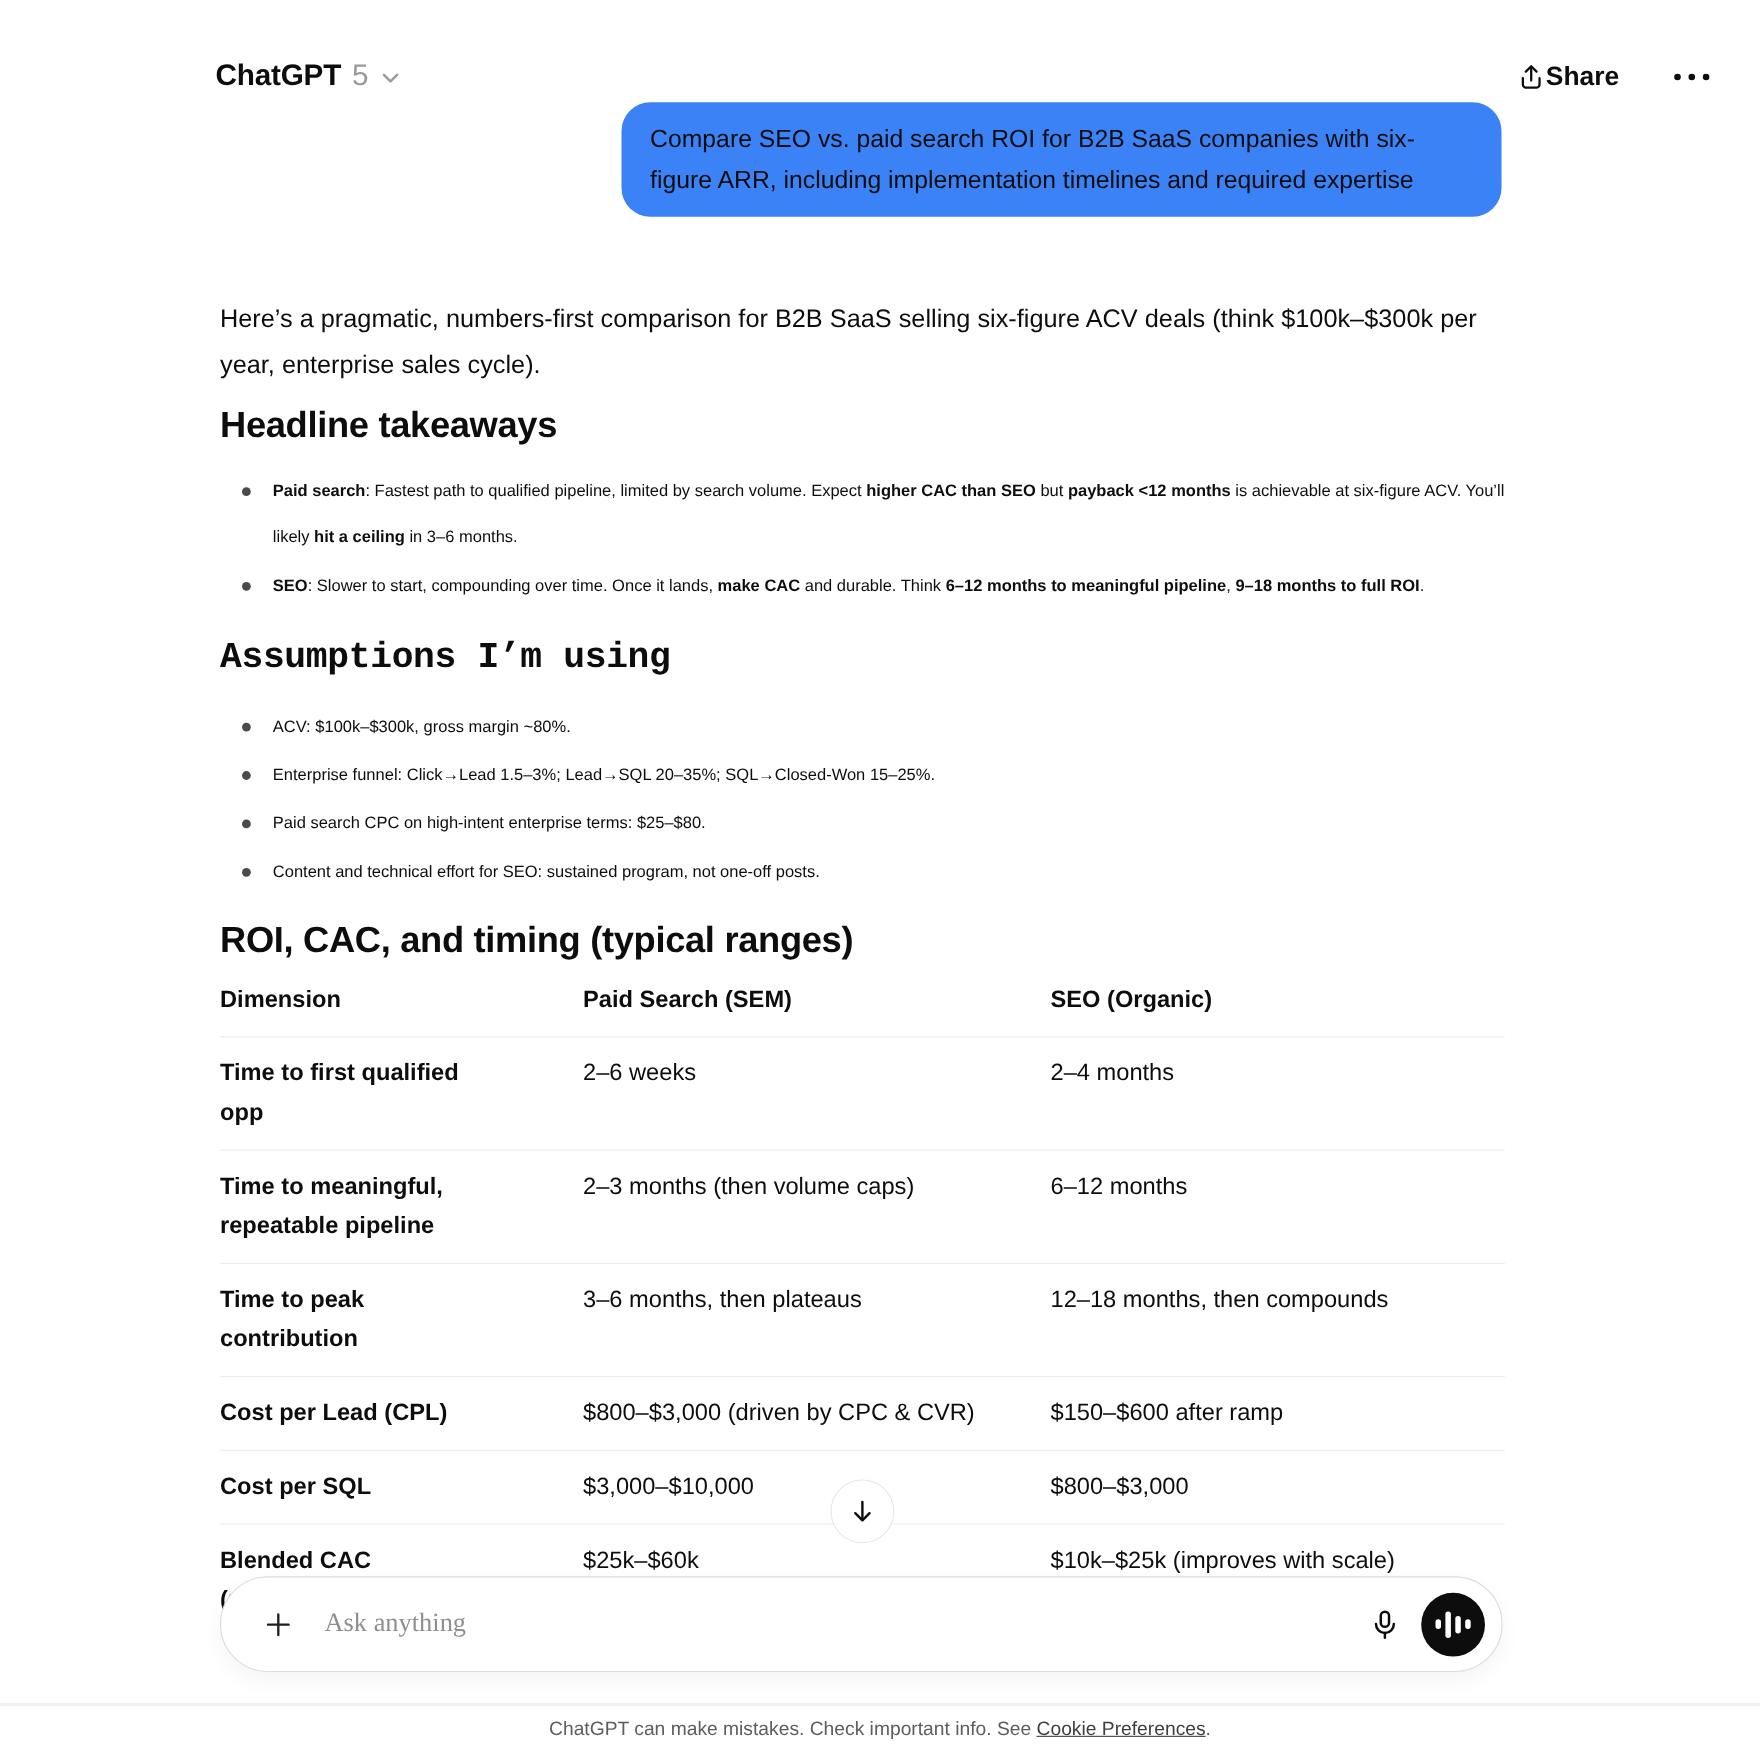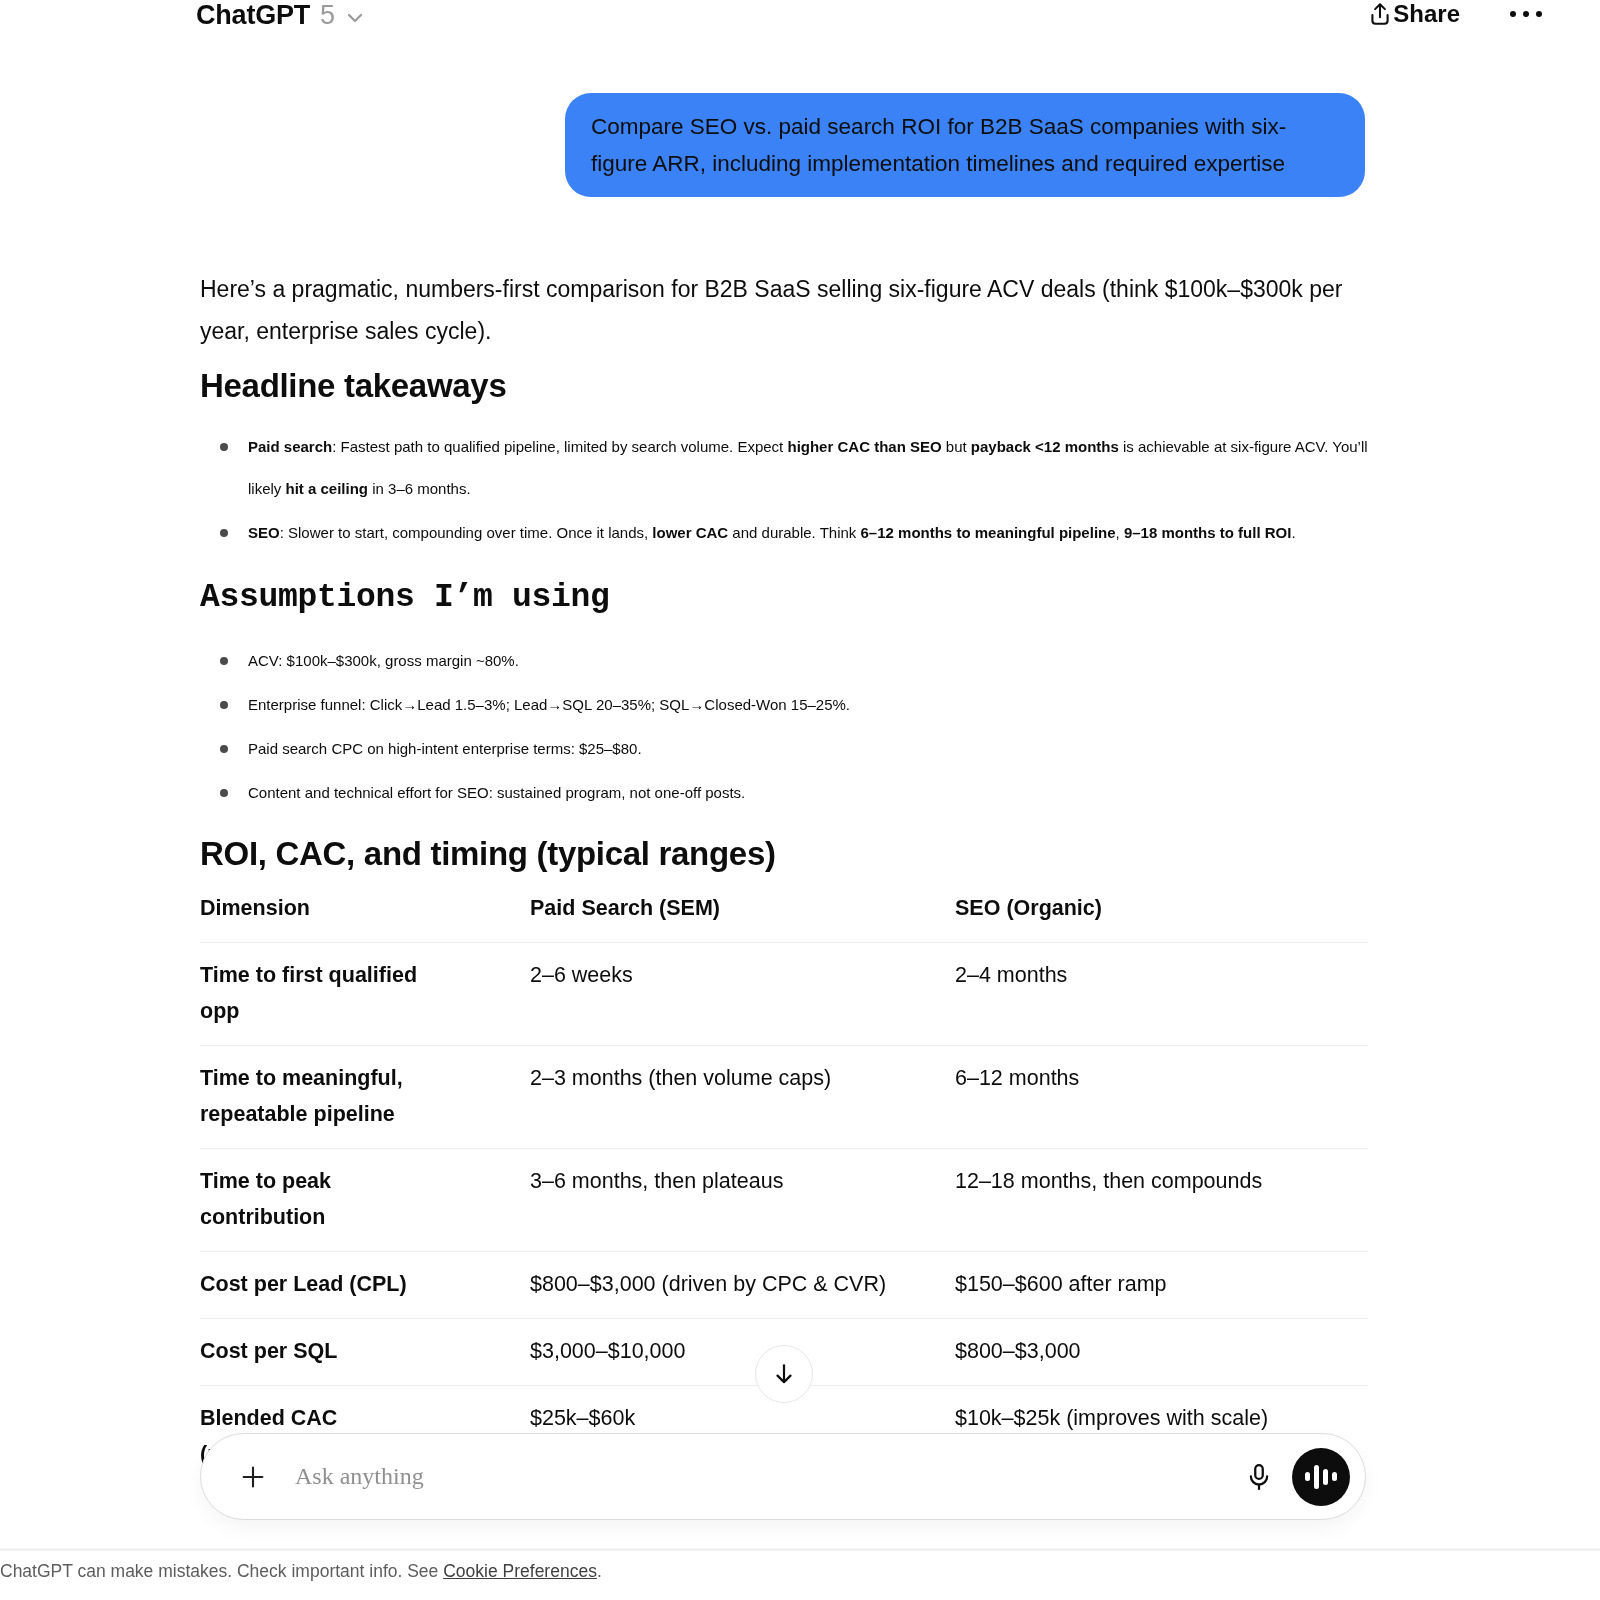--- a/index.html
+++ b/index.html
@@ -5,22 +5,22 @@
   * { box-sizing: border-box; }
   html,body { margin:0; padding:0; }
   body {
     width:1600px; height:1600px; position:relative; overflow:hidden;
     background:#ffffff; color:#0d0d0d;
     font-family:"Liberation Sans","DejaVu Sans",sans-serif;
   }
 
   
   .topbar {
-    position:absolute; top:0; left:0; right:16px; height:84px;
-    display:flex; align-items:flex-start; padding:0 36px 0 196px;
+    position:absolute; top:0; left:0; right:4px; height:84px;
+    display:flex; align-items:flex-end; padding:0 36px 0 196px;
   }
   .brand { display:flex; align-items:center; gap:10px; cursor:pointer; }
   .brand .app { font-size:27px; font-weight:700; letter-spacing:-0.2px; }
   .brand .ver { font-size:27px; color:#9a9a9a; font-weight:400; }
   .brand svg { margin-top:4px; }
   .topbar-right { margin-left:auto; display:flex; align-items:center; gap:44px; }
   .share-btn { display:flex; align-items:center; gap:0; font-size:24px; font-weight:600; cursor:pointer; }
   .kebab { display:flex; gap:7px; padding:8px 6px; cursor:pointer; }
   .kebab i { width:6px; height:6px; border-radius:50%; background:#0d0d0d; }
 
@@ -87,21 +87,21 @@
   }
   .voice-btn i { display:block; width:5px; border-radius:3px; background:#ffffff; }
   .voice-btn i:nth-child(1){ height:9px; }
   .voice-btn i:nth-child(2){ height:24px; }
   .voice-btn i:nth-child(3){ height:16px; }
   .voice-btn i:nth-child(4){ height:9px; }
 
   
   .footer-sep { position:absolute; top:1548px; left:0; right:0; height:3px; background:#f1f1f1; }
   .footer {
-    position:absolute; top:1556px; left:0; right:0; text-align:left;
+    position:absolute; top:1556px; left:0; right:0; text-align:center;
     font-size:17.5px; color:#5d5d5d; line-height:30px;
   }
   .footer a { color:#3f3f3f; text-decoration:underline; cursor:pointer; }
 </style>
 </head>
 <body>
 
 <div class="topbar">
   <div class="brand">
     <span class="app">ChatGPT</span>
@@ -130,21 +130,21 @@
 <div class="user-bubble">
   <span>Compare SEO vs. paid search ROI for B2B SaaS companies with six-figure ARR, including implementation timelines and required expertise</span>
 </div>
 
 <div class="assistant">
   <p class="intro">Here’s a pragmatic, numbers-first comparison for B2B SaaS selling six-figure ACV deals (think $100k–$300k per year, enterprise sales cycle).</p>
 
   <h2 id="h2-headline">Headline takeaways</h2>
   <ul class="bullets">
       <li><span class="b">Paid search</span><span>: Fastest path to qualified pipeline, limited by search volume. Expect </span><span class="b">higher CAC than SEO</span><span> but </span><span class="b">payback &lt;12 months</span><span> is achievable at six-figure ACV. You’ll likely </span><span class="b">hit a ceiling</span><span> in 3–6 months.</span></li>
-      <li><span class="b">SEO</span><span>: Slower to start, compounding over time. Once it lands, </span><span class="b">lower CAC</span><span> and durable. Think </span><span class="b">6–12 months to meaningful pipeline</span><span>, </span><span class="b">9–18 months to full ROI</span><span>.</span></li>
+      <li><span class="b">SEO</span><span>: Slower to start, compounding over time. Once it lands, </span><span class="b">make CAC</span><span> and durable. Think </span><span class="b">6–12 months to meaningful pipeline</span><span>, </span><span class="b">9–18 months to full ROI</span><span>.</span></li>
     </ul>
 
   <h2 id="h2-assumptions">Assumptions I’m using</h2>
   <ul class="bullets">
       <li>ACV: $100k–$300k, gross margin ~80%.</li>
       <li>Enterprise funnel: Click→Lead 1.5–3%; Lead→SQL 20–35%; SQL→Closed-Won 15–25%.</li>
       <li>Paid search CPC on high-intent enterprise terms: $25–$80.</li>
       <li>Content and technical effort for SEO: sustained program, not one-off posts.</li>
     </ul>
 

